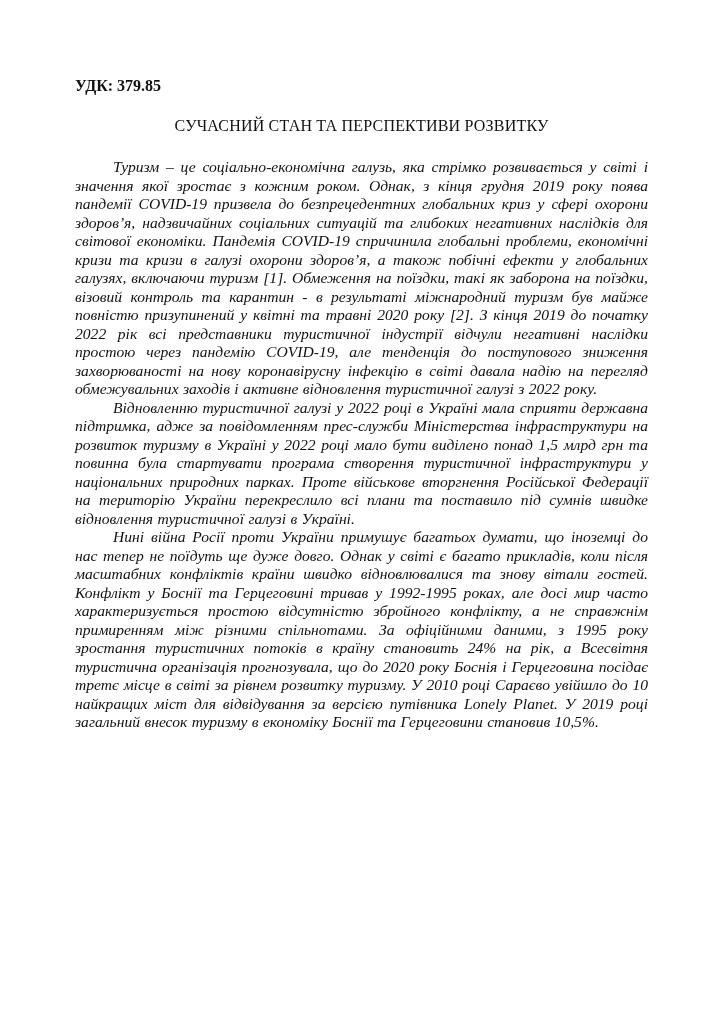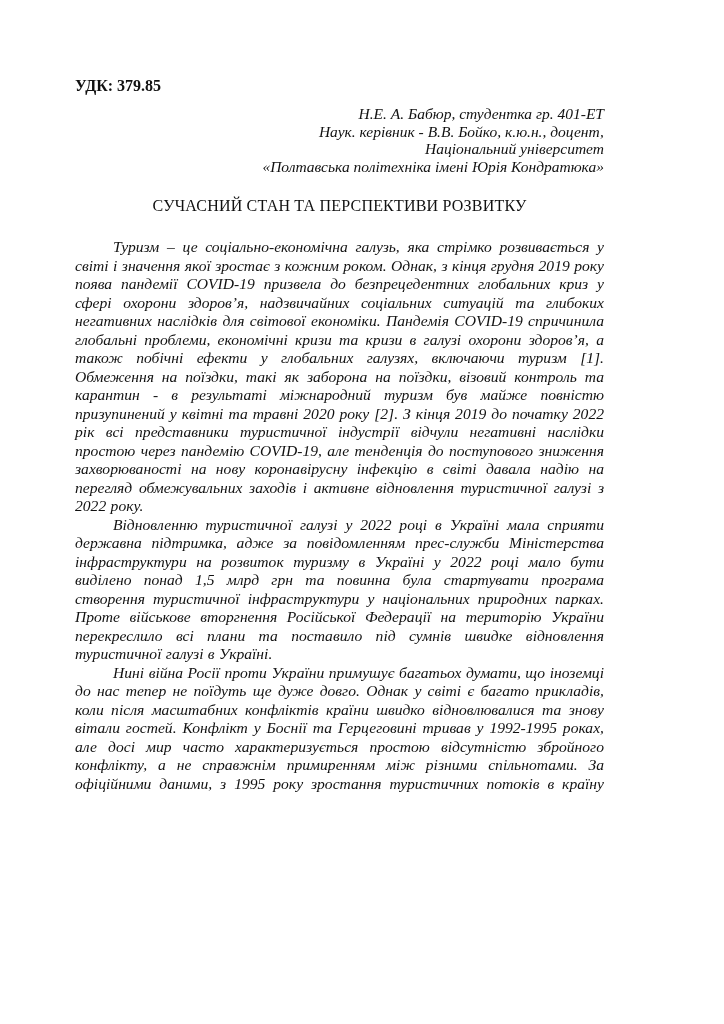--- a/index.html
+++ b/index.html
@@ -6,21 +6,21 @@
     margin: 0;
     padding: 0;
     background: #ffffff;
   }
   .page {
     position: relative;
     width: 724px;
     height: 794px;
     background: #ffffff;
     box-sizing: border-box;
-    padding: 76px 120px 0 75px;
+    padding: 76px 76px 0 75px;
     font-family: "Liberation Serif", "DejaVu Serif", serif;
     color: #111111;
     overflow: hidden;
   }
   .udc {
     font-weight: bold;
     font-size: 16px;
     line-height: 19px;
     text-align: left;
   }
@@ -64,26 +64,20 @@
     font-size: 16.5px;
   }
 </style>
 </head>
 <body>
 
 <div class="page">
 
   <div class="udc">УДК: 379.85</div>
 
-  <div class="author-block">
-    <div>Н.Е. А. Бабюр, студентка гр. 401-ЕТ</div>
-    <div>Наук. керівник - В.В. Бойко, к.ю.н., доцент,</div>
-    <div>Національний університет</div>
-    <div>«Полтавська політехніка імені Юрія Кондратюка»</div>
-  </div>
 
   <div class="title">
     <div>СУЧАСНИЙ СТАН ТА ПЕРСПЕКТИВИ РОЗВИТКУ</div>
   </div>
 
   <div class="body-text">
     <p>Туризм – це соціально-економічна галузь, яка стрімко розвивається у світі і значення якої зростає з кожним роком. Однак, з кінця грудня 2019 року поява пандемії COVID-19 призвела до безпрецедентних глобальних криз у сфері охорони здоров’я, надзвичайних соціальних ситуацій та глибоких негативних наслідків для світової економіки. Пандемія COVID-19 спричинила глобальні проблеми, економічні кризи та кризи в галузі охорони здоров’я, а також побічні ефекти у глобальних галузях, включаючи туризм [1]. Обмеження на поїздки, такі як заборона на поїздки, візовий контроль та карантин - в результаті міжнародний туризм був майже повністю призупинений у квітні та травні 2020 року [2]. З кінця 2019 до початку 2022 рік всі представники туристичної індустрії відчули негативні наслідки простою через пандемію COVID-19, але тенденція до поступового зниження захворюваності на нову коронавірусну інфекцію в світі давала надію на перегляд обмежувальних заходів і активне відновлення туристичної галузі з 2022 року.</p>
     <p>Відновленню туристичної галузі у 2022 році в Україні мала сприяти державна підтримка, адже за повідомленням прес-служби Міністерства інфраструктури на розвиток туризму в Україні у 2022 році мало бути виділено понад 1,5 млрд грн та повинна була стартувати програма створення туристичної інфраструктури у національних природних парках. Проте військове вторгнення Російської Федерації на територію України перекреслило всі плани та поставило під сумнів швидке відновлення туристичної галузі в Україні.</p>
     <p>Нині війна Росії проти України примушує багатьох думати, що іноземці до нас тепер не поїдуть ще дуже довго. Однак у світі є багато прикладів, коли після масштабних конфліктів країни швидко відновлювалися та знову вітали гостей. Конфлікт у Боснії та Герцеговині тривав у 1992-1995 роках, але досі мир часто характеризується простою відсутністю збройного конфлікту, а не справжнім примиренням між різними спільнотами. За офіційними даними, з 1995 року зростання туристичних потоків в країну становить 24% на рік, а Всесвітня туристична організація прогнозувала, що до 2020 року Боснія і Герцеговина посідає третє місце в світі за рівнем розвитку туризму. У 2010 році Сараєво увійшло до 10 найкращих міст для відвідування за версією путівника Lonely Planet. У 2019 році загальний внесок туризму в економіку Боснії та Герцеговини становив 10,5%.</p>
   </div>

